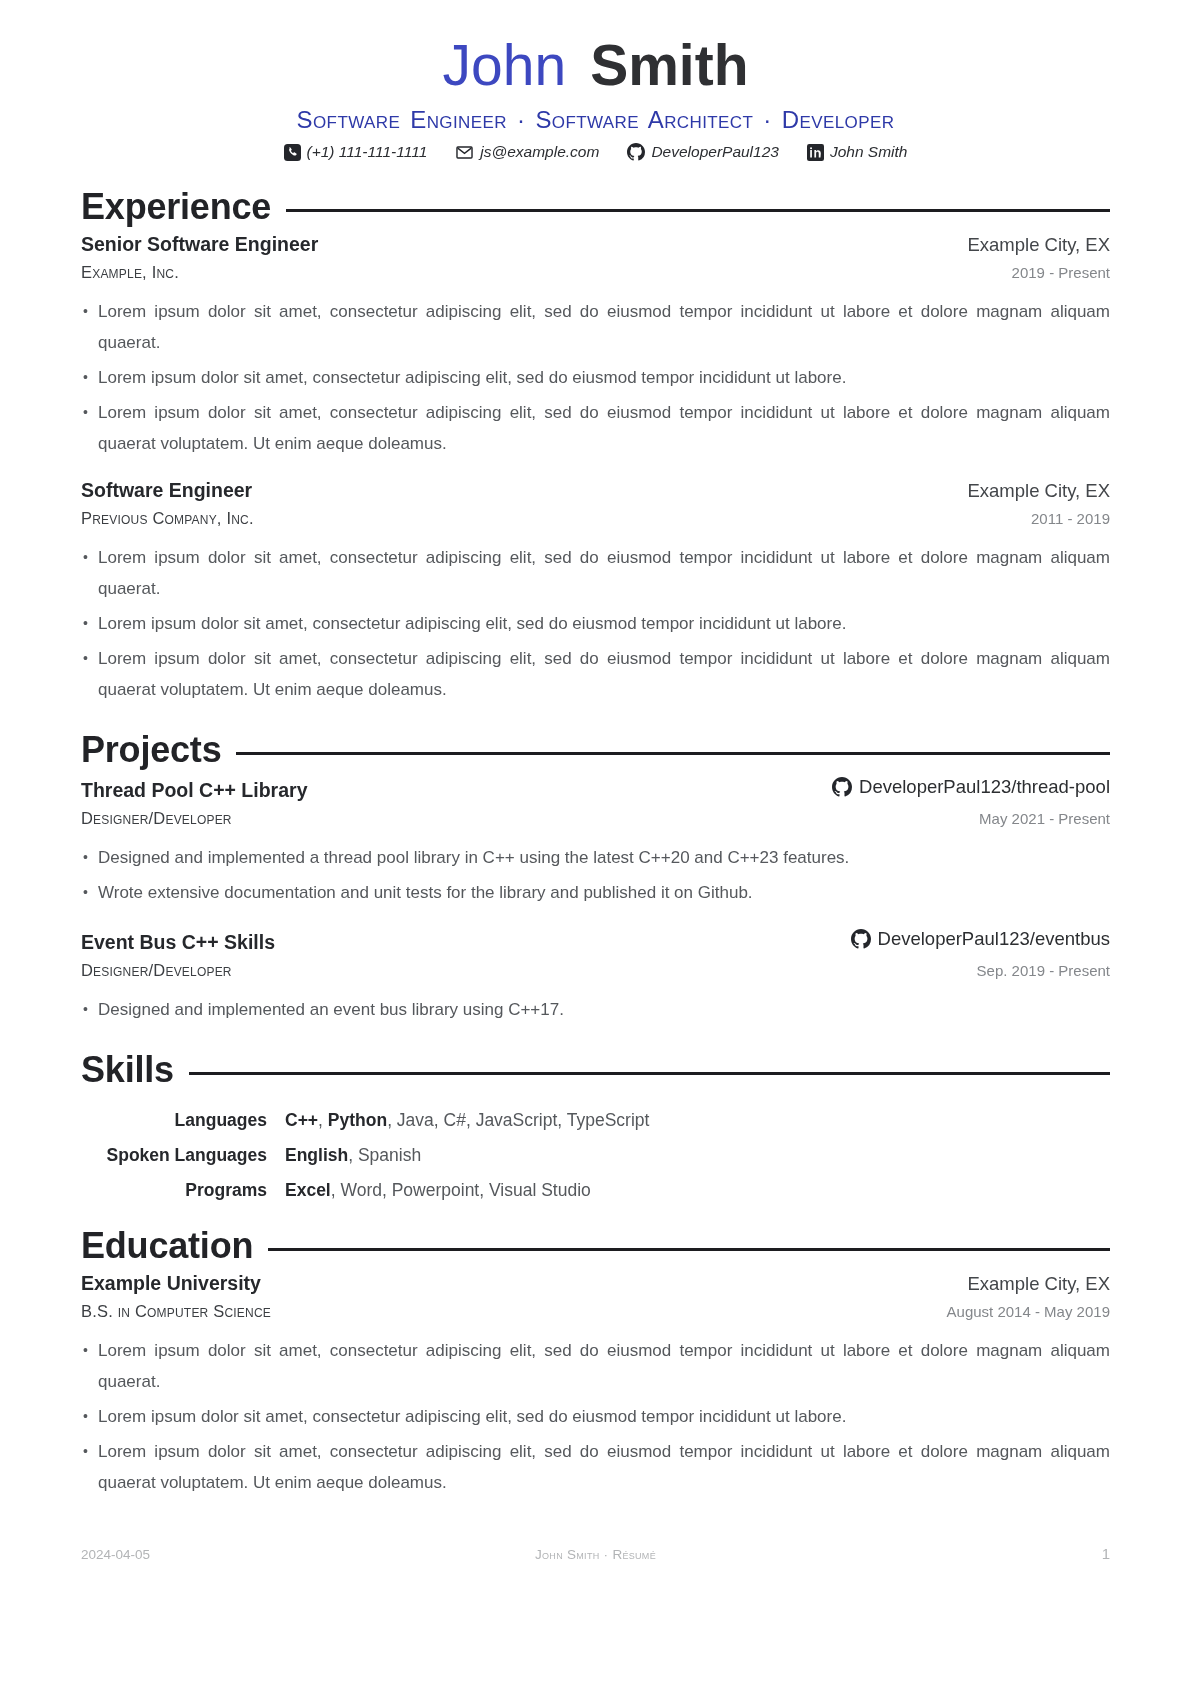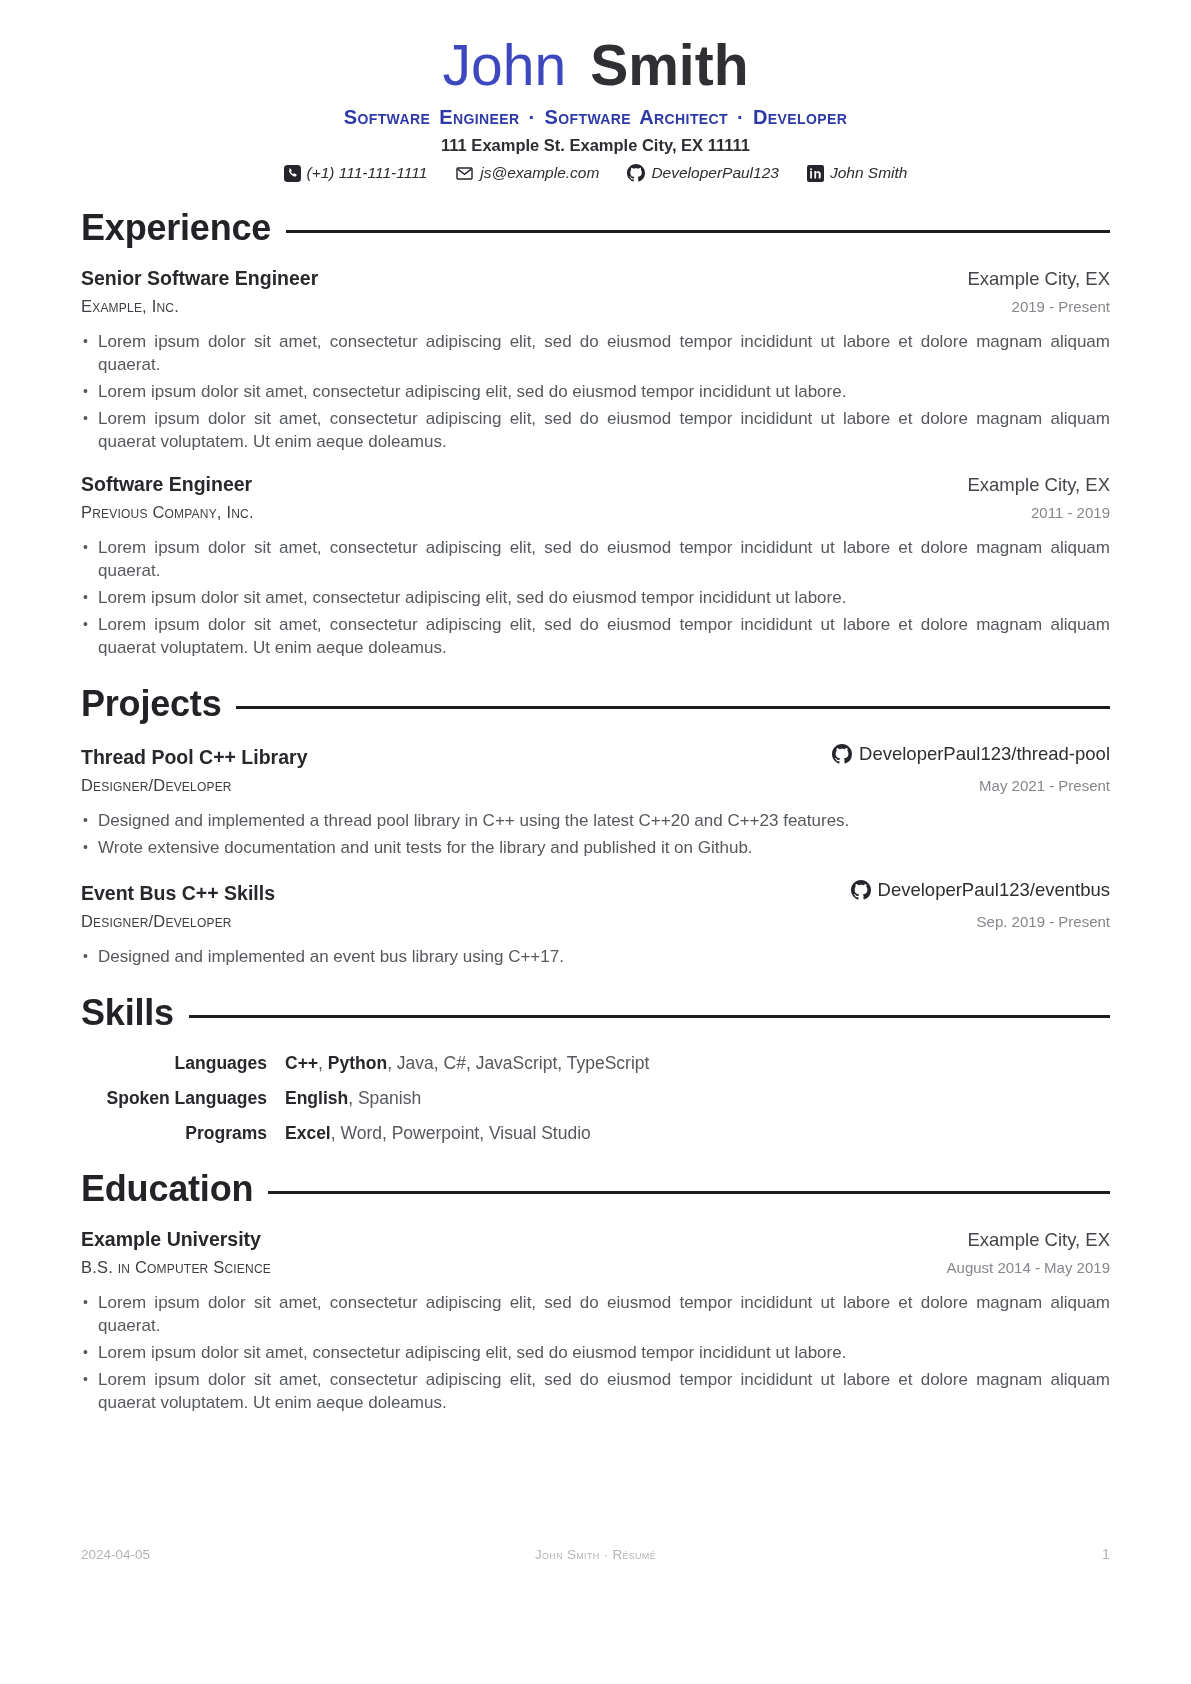--- a/index.html
+++ b/index.html
@@ -13,52 +13,52 @@
     box-sizing:border-box;
     padding:36px 81px 0 81px;
     overflow:hidden;
   }
   
   .hdr { text-align:center; }
   .name { font-size:57px; line-height:1.05; margin:0; font-weight:400; letter-spacing:0px; }
   .name .first { color:var(--accent_name); font-weight:300; }
   .name .last  { color:#2f3033; font-weight:700; margin-left:24px; }
   .tagline {
-    margin-top:10px; font-size:20px; font-weight:700;
+    margin-top:10px; font-size:24px; font-weight:400;
     font-variant:small-caps; letter-spacing:.4px; word-spacing:3px;
     color:var(--accent_tagline);
   }
   .address { margin-top:7px; font-size:16.5px; font-weight:700; color:var(--dark); }
   .contacts {
     margin-top:9px; display:flex; justify-content:center; align-items:center;
     gap:28px; font-size:15.5px; color:var(--dark);
   }
   .contact { display:inline-flex; align-items:center; gap:6px;font-style:italic; }
   .cicon { display:inline-flex; align-items:center; color:var(--icon); }
   .cicon svg { display:block; }
   
   h2.sec {
     display:flex; align-items:center; margin:24px 0 0 0;
     font-size:36px; font-weight:700; color:var(--heading); letter-spacing:-.2px;
   }
   .rule { flex:1; height:3px; background:var(--rule); margin-left:15px; position:relative; top:4px; }
-  .entry { margin-top:18px; }
+  .entry { margin-top:5px; }
   .entry + .entry { margin-top:20px; }
   .erow { display:flex; justify-content:space-between; align-items:baseline; }
   .etitle { font-size:19.5px; font-weight:700; color:var(--title); }
   .eloc { font-size:18.5px; color:#43464a; }
   .erow2 { margin-top:7px; }
   .esub { font-size:16.5px; font-variant:small-caps; letter-spacing:.2px; color:#3b3e42; }
   .edate { font-size:15px; color:var(--muted); }
   .erepo { display:inline-flex; align-items:center; gap:7px; font-size:18.5px; color:#2c2e31; }
   .erepo .cicon svg { width:20px; height:20px; }
   ul.bullets { margin:14px 0 0 0; padding:0; list-style:none; }
   ul.bullets li {
     position:relative; padding-left:17px; margin:0 0 4px 0;
-    font-size:17px; line-height:23px; color:var(--body); text-align:justify;
+    font-size:17px; line-height:31px; color:var(--body); text-align:justify;
   }
   ul.bullets li::before { content:"•"; position:absolute; left:2px; top:0; font-size:14px; color:var(--body); }
   
   .skill-rows { margin-top:19px; display:flex; flex-direction:column; gap:14px; }
   .skill-row { display:grid; grid-template-columns:186px 1fr; column-gap:18px; align-items:baseline; }
   .skill-label { text-align:right; font-weight:700; font-size:17.5px; color:var(--title); }
   .skill-values { font-size:17.5px; color:var(--body); }
   .skill-values .seg.bold { font-weight:700; color:var(--title); }
   
   .footer {
@@ -70,21 +70,20 @@
   .footer .f-right { text-align:right; font-size:15px; }
 </style>
 </head>
 <body>
 
 <div class="page">
 
   <header class="hdr">
     <h1 class="name"><span class="first">John</span><span class="last">Smith</span></h1>
     <div class="tagline">Software Engineer · Software Architect · Developer</div>
-    <div class="address">111 Example St. Example City, EX 11111</div>
     <div class="contacts">
 
     <span class="contact">
           <span class="cicon">
             <svg viewBox="0 0 24 24" width="17" height="17">
               <rect width="24" height="24" rx="5" fill="currentColor"></rect>
               <path d="M7.1 5.4c.6-.7 1.7-.8 2.2-.1l1.4 2.1c.3.5.2 1.1-.2 1.5l-.8.8c.5 1.3 1.9 2.7 3.2 3.2l.8-.8c.4-.4 1-.5 1.5-.2l2.1 1.4c.7.5.6 1.6-.1 2.2-.9.9-2.2 1.1-3.3.6-2.8-1.1-5.3-3.6-6.4-6.4-.5-1.1-.3-2.4.6-3.3z" fill="#fff"></path>
             </svg>
           </span>
           <span>(+1) 111-111-1111</span>

